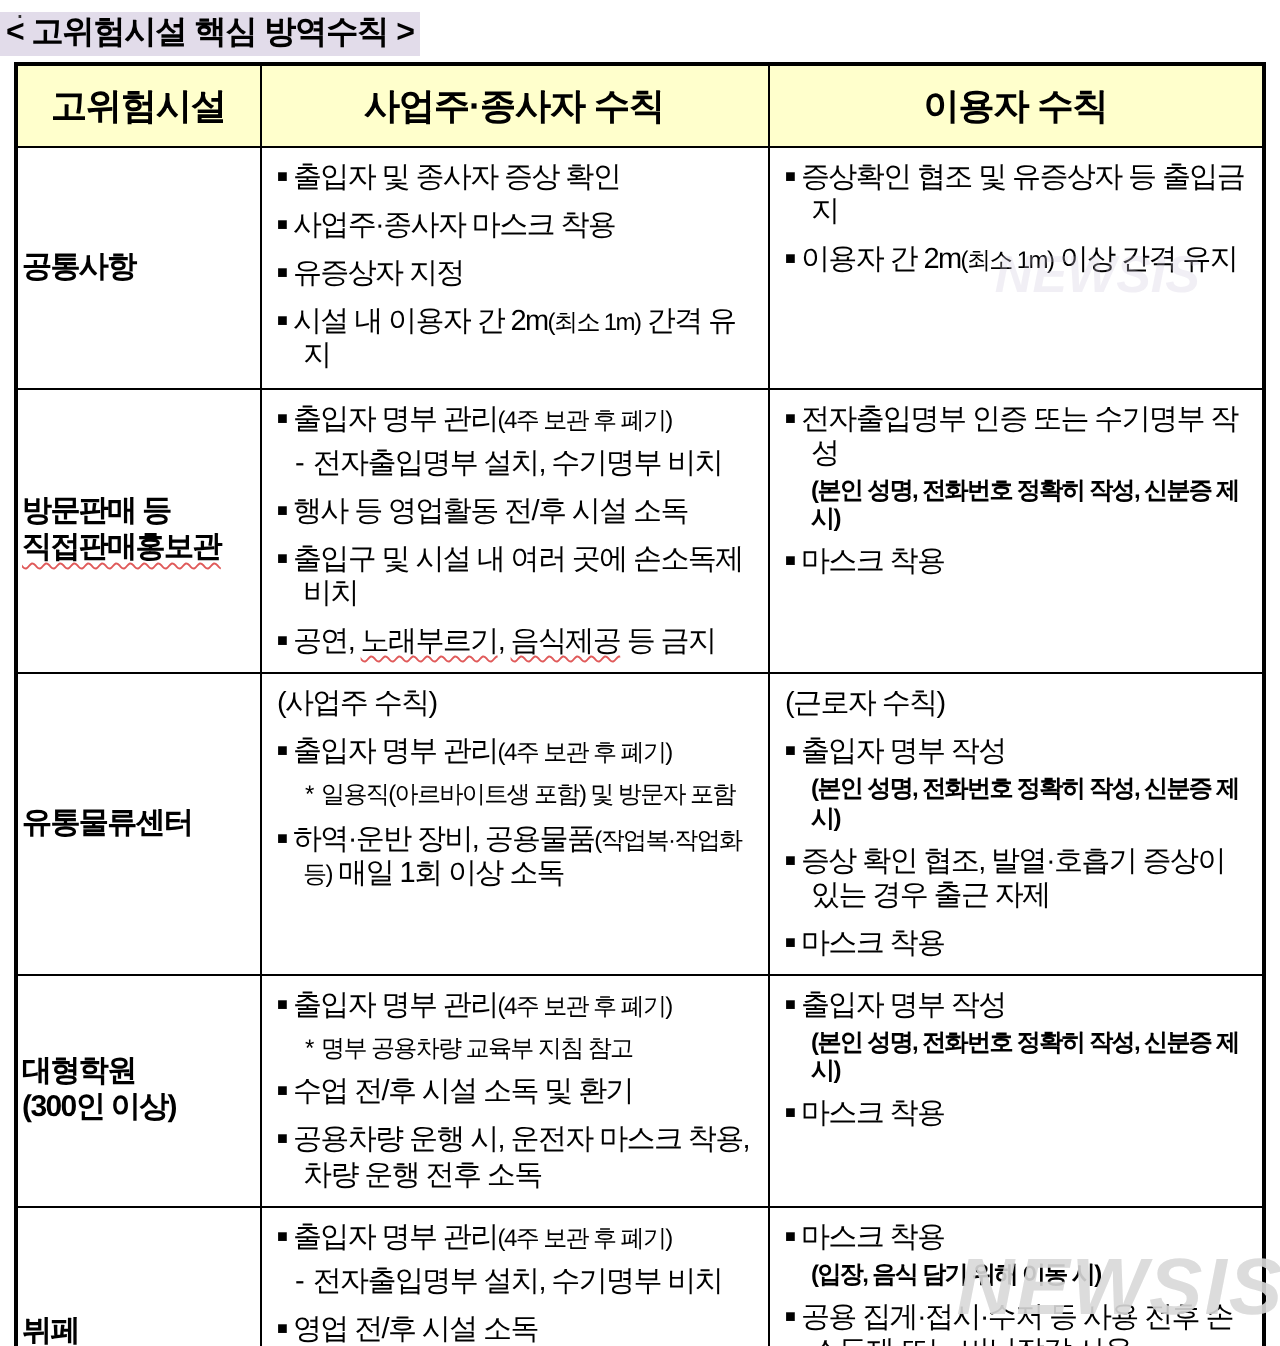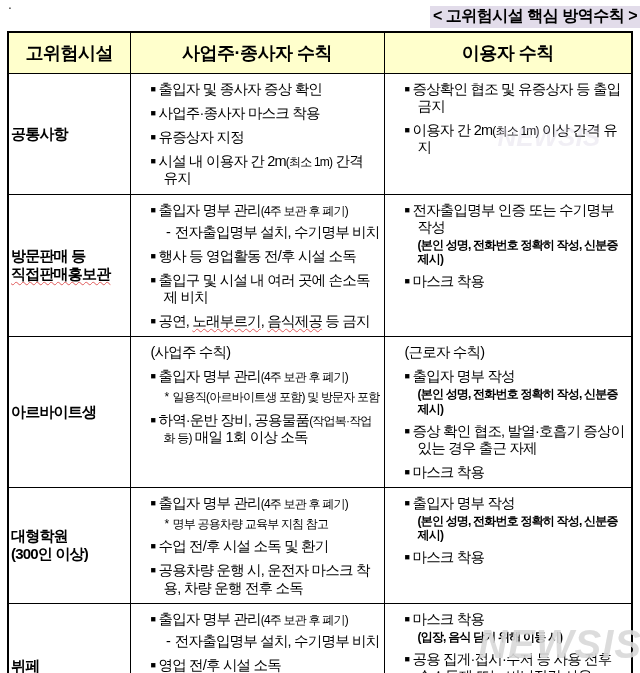--- a/index.html
+++ b/index.html
@@ -17,21 +17,21 @@
     overflow: hidden;
   }
   .stray-dot {
     position: absolute;
     left: 8px;
     top: -4px;
     font-size: 14px;
     color: #333;
   }
   .title-wrap {
-    text-align: right;
+    text-align: left;
     padding-top: 6px;
     margin-bottom: 3px;
   }
   .title {
     display: inline-block;
     font-size: 16px;
     font-weight: bold;
     letter-spacing: -0.5px;
     background: var(--title-bg, #e2dcea);
     padding: 0 3px 1px 3px;
@@ -67,24 +67,24 @@
     line-height: 1.2;
     padding: 2px;
   }
   td.rules {
     vertical-align: top;
     padding: 7px 4px 6px 8px;
     font-size: 14.5px;
     letter-spacing: -0.8px;
     line-height: 1.18;
   }
-  .item { margin: 0 0 7px 12px; padding-left: 13px; text-indent: -13px; }
+  .item { margin: 0 0 7px 0; padding-left: 13px; text-indent: -13px; }
   .item:last-child { margin-bottom: 0; }
   .item .marker { font-size: 9px; vertical-align: 2px; letter-spacing: 0; }
-  .item.dash { padding-left: 20px; text-indent: -11px; margin-top: -2px; text-align: right; }
+  .item.dash { padding-left: 20px; text-indent: -11px; margin-top: -2px; }
   .item.dash .marker { font-size: 14.5px; vertical-align: 0; }
   .item.star { padding-left: 24px; text-indent: -10px; font-size: 12px; margin-top: -2px; }
   .item.star .marker { font-size: 12px; vertical-align: 0; }
   .item.note { padding-left: 13px; text-indent: 0; font-size: 12px; margin-top: -5px; font-weight: bold; }
   .item.plain { padding-left: 0; text-indent: 0; }
   .small { font-size: 12px; }
   .red-underline {
     text-decoration: underline;
     text-decoration-style: wavy;
     text-decoration-color: var(--underline, #e05a5a);
@@ -175,21 +175,21 @@
             <div class="item"><span class="marker">■ </span><span>공연, </span><span class="red-underline">노래부르기</span><span>, </span><span class="red-underline">음식제공</span><span> 등 금지</span></div>
           </td>
           <td class="rules">
             <div class="item"><span class="marker">■ </span><span>전자출입명부 인증 또는 수기명부 작성</span></div>
             <div class="item note"><span>(본인 성명, 전화번호 정확히 작성, 신분증 제시)</span></div>
             <div class="item"><span class="marker">■ </span><span>마스크 착용</span></div>
           </td>
         </tr>
         <tr>
           <td class="facility">
-            <div><span>아르바이트생</span></div>
+            <div><span>유통물류센터</span></div>
           </td>
           <td class="rules">
             <div class="item plain"><span>(사업주 수칙)</span></div>
             <div class="item"><span class="marker">■ </span><span>출입자 명부 관리</span><span class="small">(4주 보관 후 폐기)</span></div>
             <div class="item star"><span class="marker">* </span><span>일용직(아르바이트생 포함) 및 방문자 포함</span></div>
             <div class="item"><span class="marker">■ </span><span>하역·운반 장비, 공용물품</span><span class="small">(작업복·작업화 등)</span><span> 매일 1회 이상 소독</span></div>
           </td>
           <td class="rules">
             <div class="item plain"><span>(근로자 수칙)</span></div>
             <div class="item"><span class="marker">■ </span><span>출입자 명부 작성</span></div>

